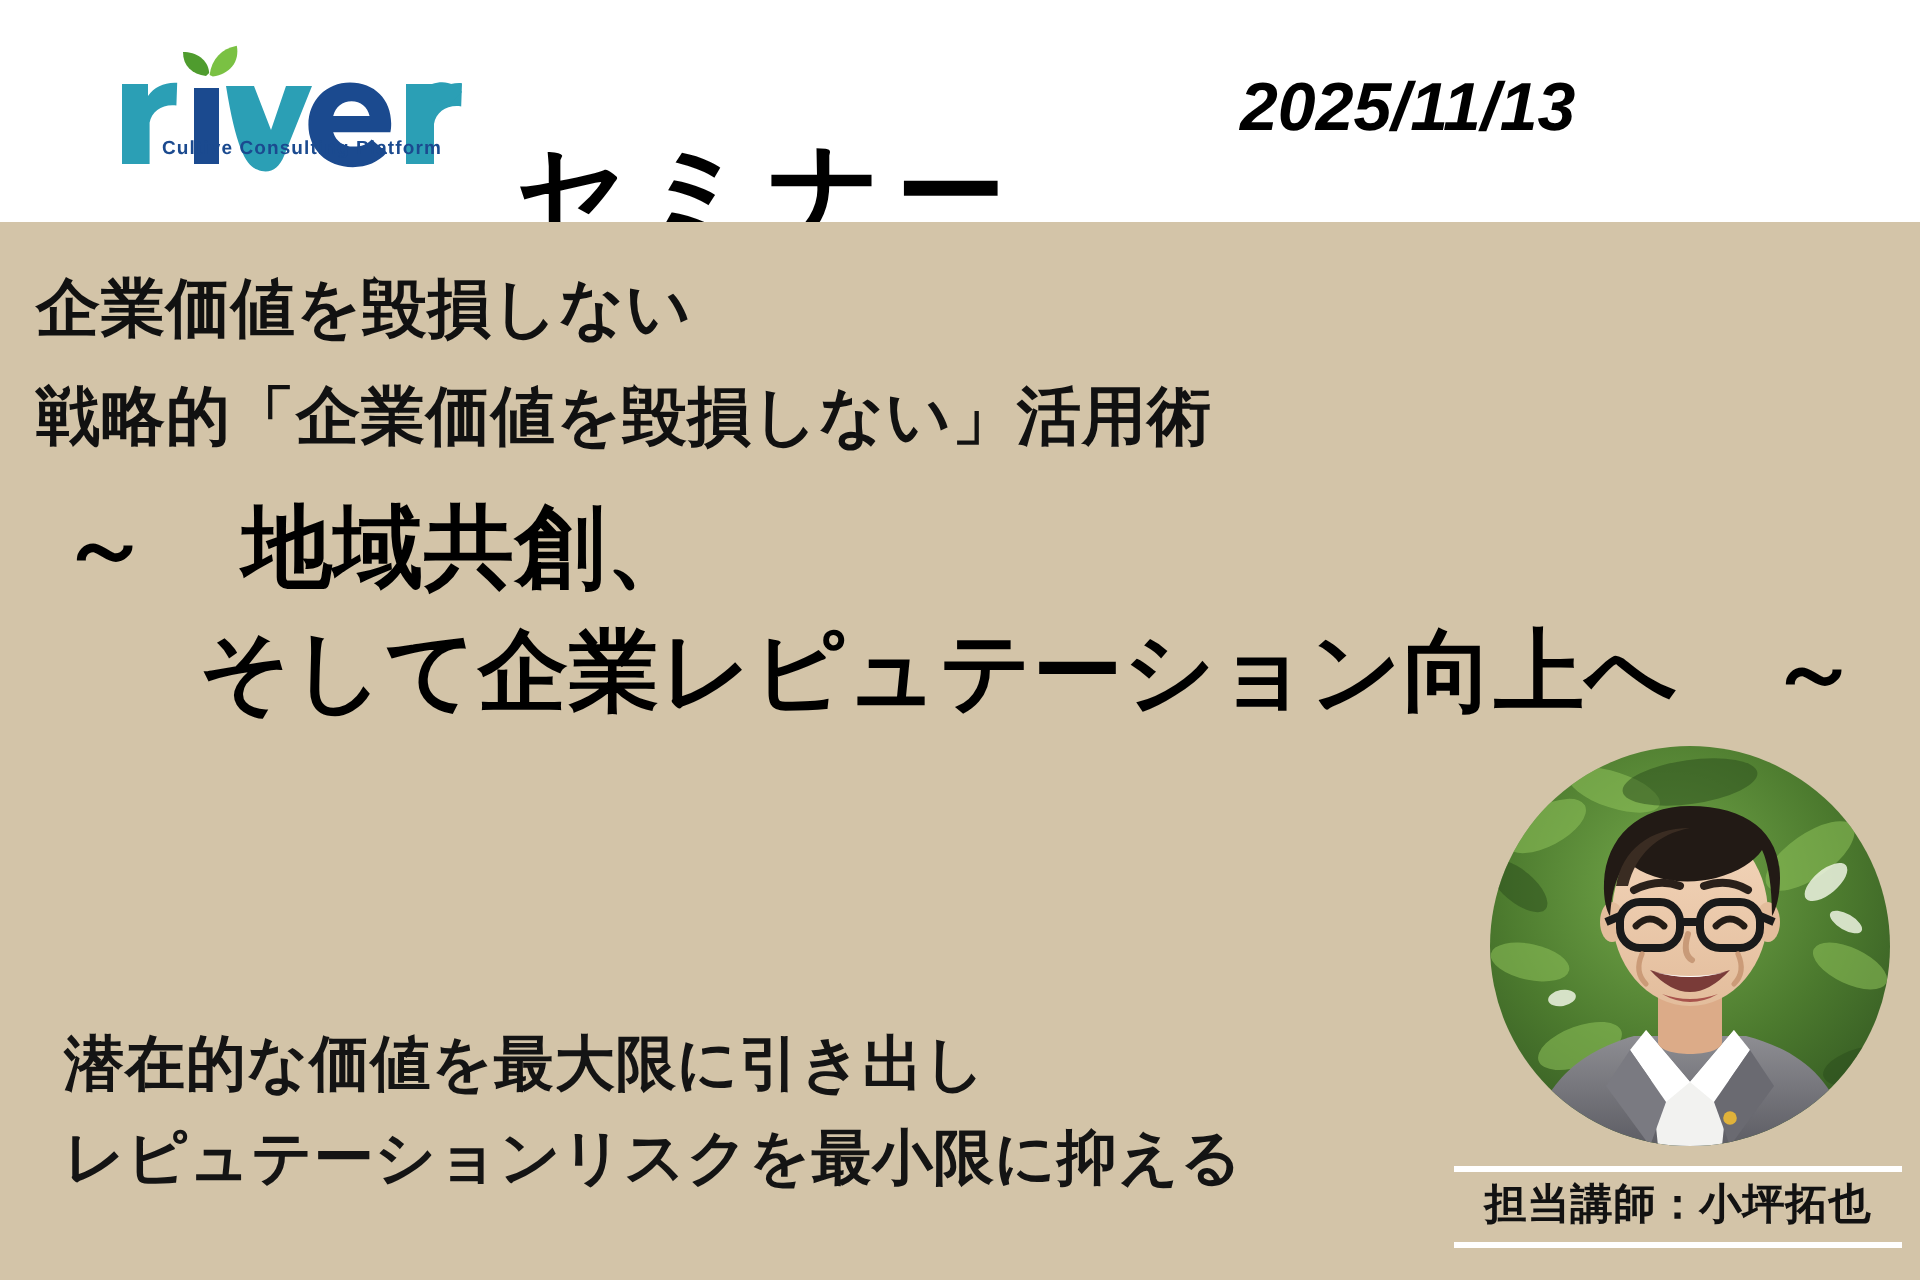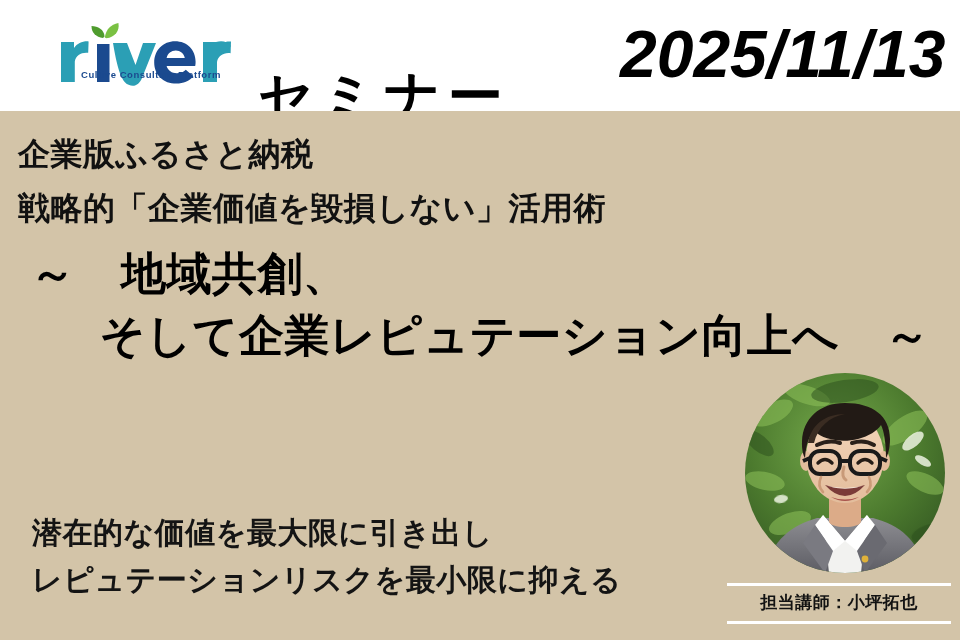--- a/index.html
+++ b/index.html
@@ -28,21 +28,21 @@
   }
 
   #seminar-word{
     position:absolute; left:258px; top:21px;
     font-size:55px; font-weight:bold; color:#000;
     letter-spacing:7px; line-height:62px; white-space:nowrap;margin-top:44px;
   }
 
   #seminar-date{
     position:absolute; left:620px; top:24px;
-    font-size:66px; font-weight:bold; font-style:italic; color:#000;
+    font-size:34px; font-weight:bold; font-style:italic; color:#000;
     letter-spacing:0px; line-height:60px; white-space:nowrap;
   }
 
   
   #body-area{
     position:absolute; left:0; top:111px; width:960px; height:529px;
     background:#d3c4a8;
   }
 
   #title-block{
@@ -79,21 +79,21 @@
   #portrait svg{ display:block; width:200px; height:200px; }
 
   
   #speaker-label{
     position:absolute; left:727px; top:472px; width:224px;
     border-top:3px solid #ffffff; border-bottom:3px solid #ffffff;
     padding:3px 0 4px 0;
     text-align:center;
   }
   #speaker-label-text{
-    font-size:17px; font-weight:bold; color:#121212;
+    font-size:21px; font-weight:bold; color:#121212;
     letter-spacing:.5px; white-space:nowrap; line-height:28px;
   }
 </style>
 </head>
 <body>
 
 <div id="header-band">
 
   <div id="logo">
     <svg viewBox="0 0 185 64" xmlns="http://www.w3.org/2000/svg">
@@ -116,21 +116,21 @@
   </div>
 
   <div id="seminar-word">セミナー</div>
 
   <div id="seminar-date">2025/11/13</div>
 </div>
 
 <div id="body-area">
 
   <div id="title-block">
-    <div class="title-line">企業版ふるさと納税</div>
+    <div class="title-line">企業価値を毀損しない</div>
     <div class="title-line">戦略的「企業価値を毀損しない」活用術</div>
   </div>
 
   <div id="subtitle-block">
     <div class="subtitle-line">～　地域共創、</div>
     <div class="subtitle-line indent">そして企業レピュテーション向上へ　～</div>
   </div>
 
   <div id="tagline-block">
     <div class="tagline-line">潜在的な価値を最大限に引き出し</div>

